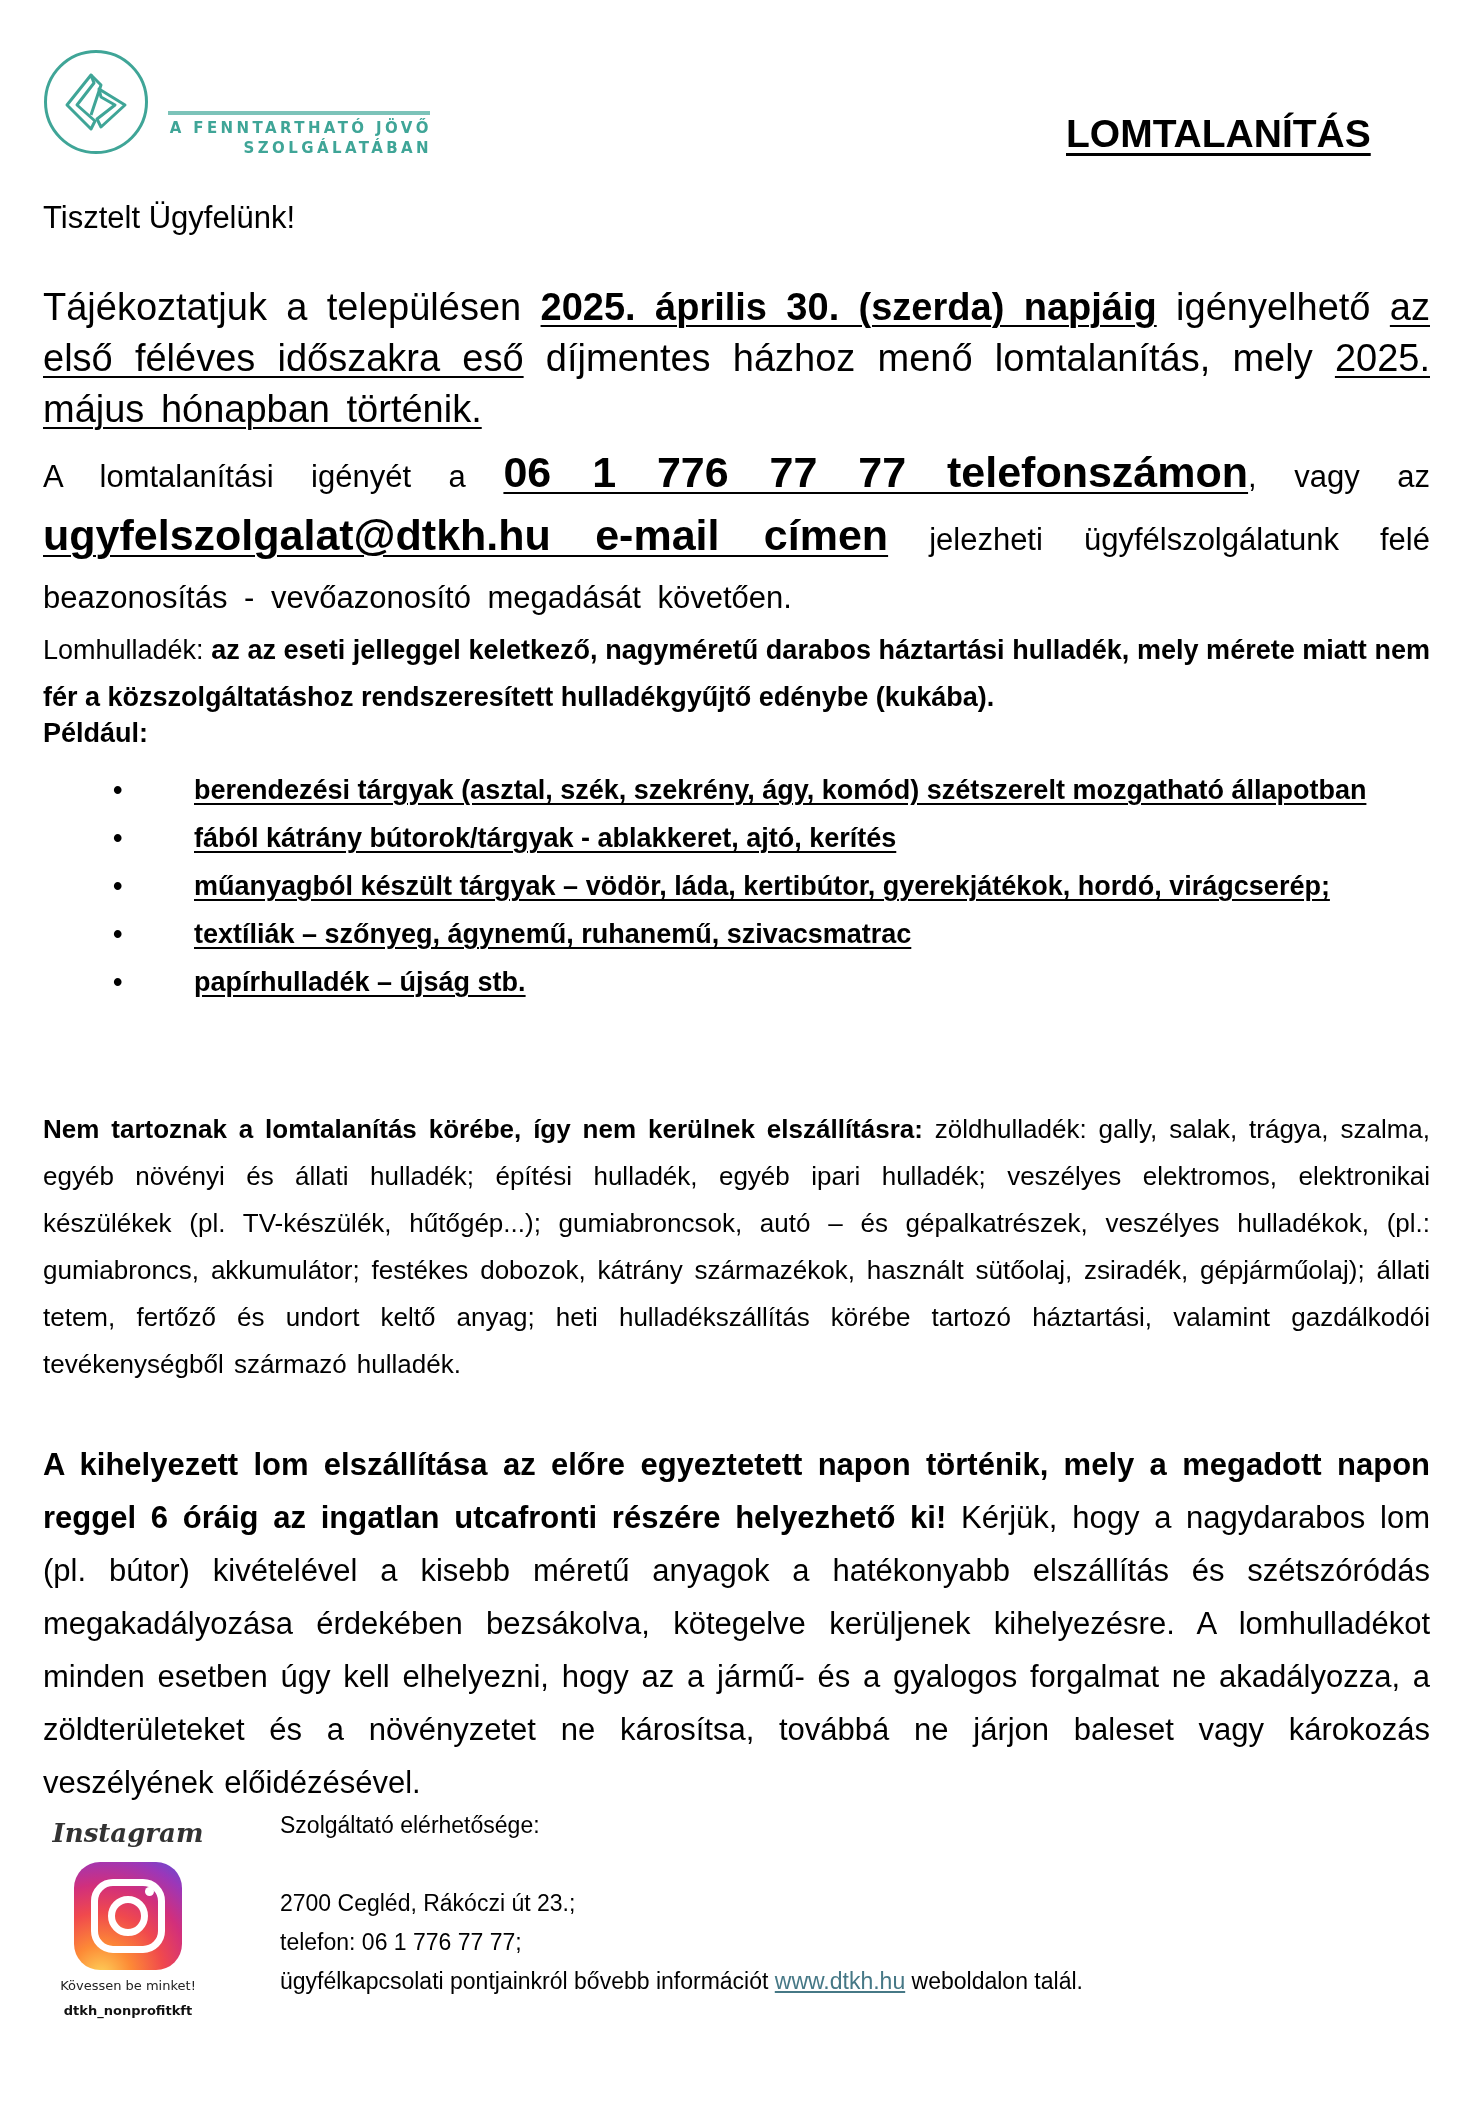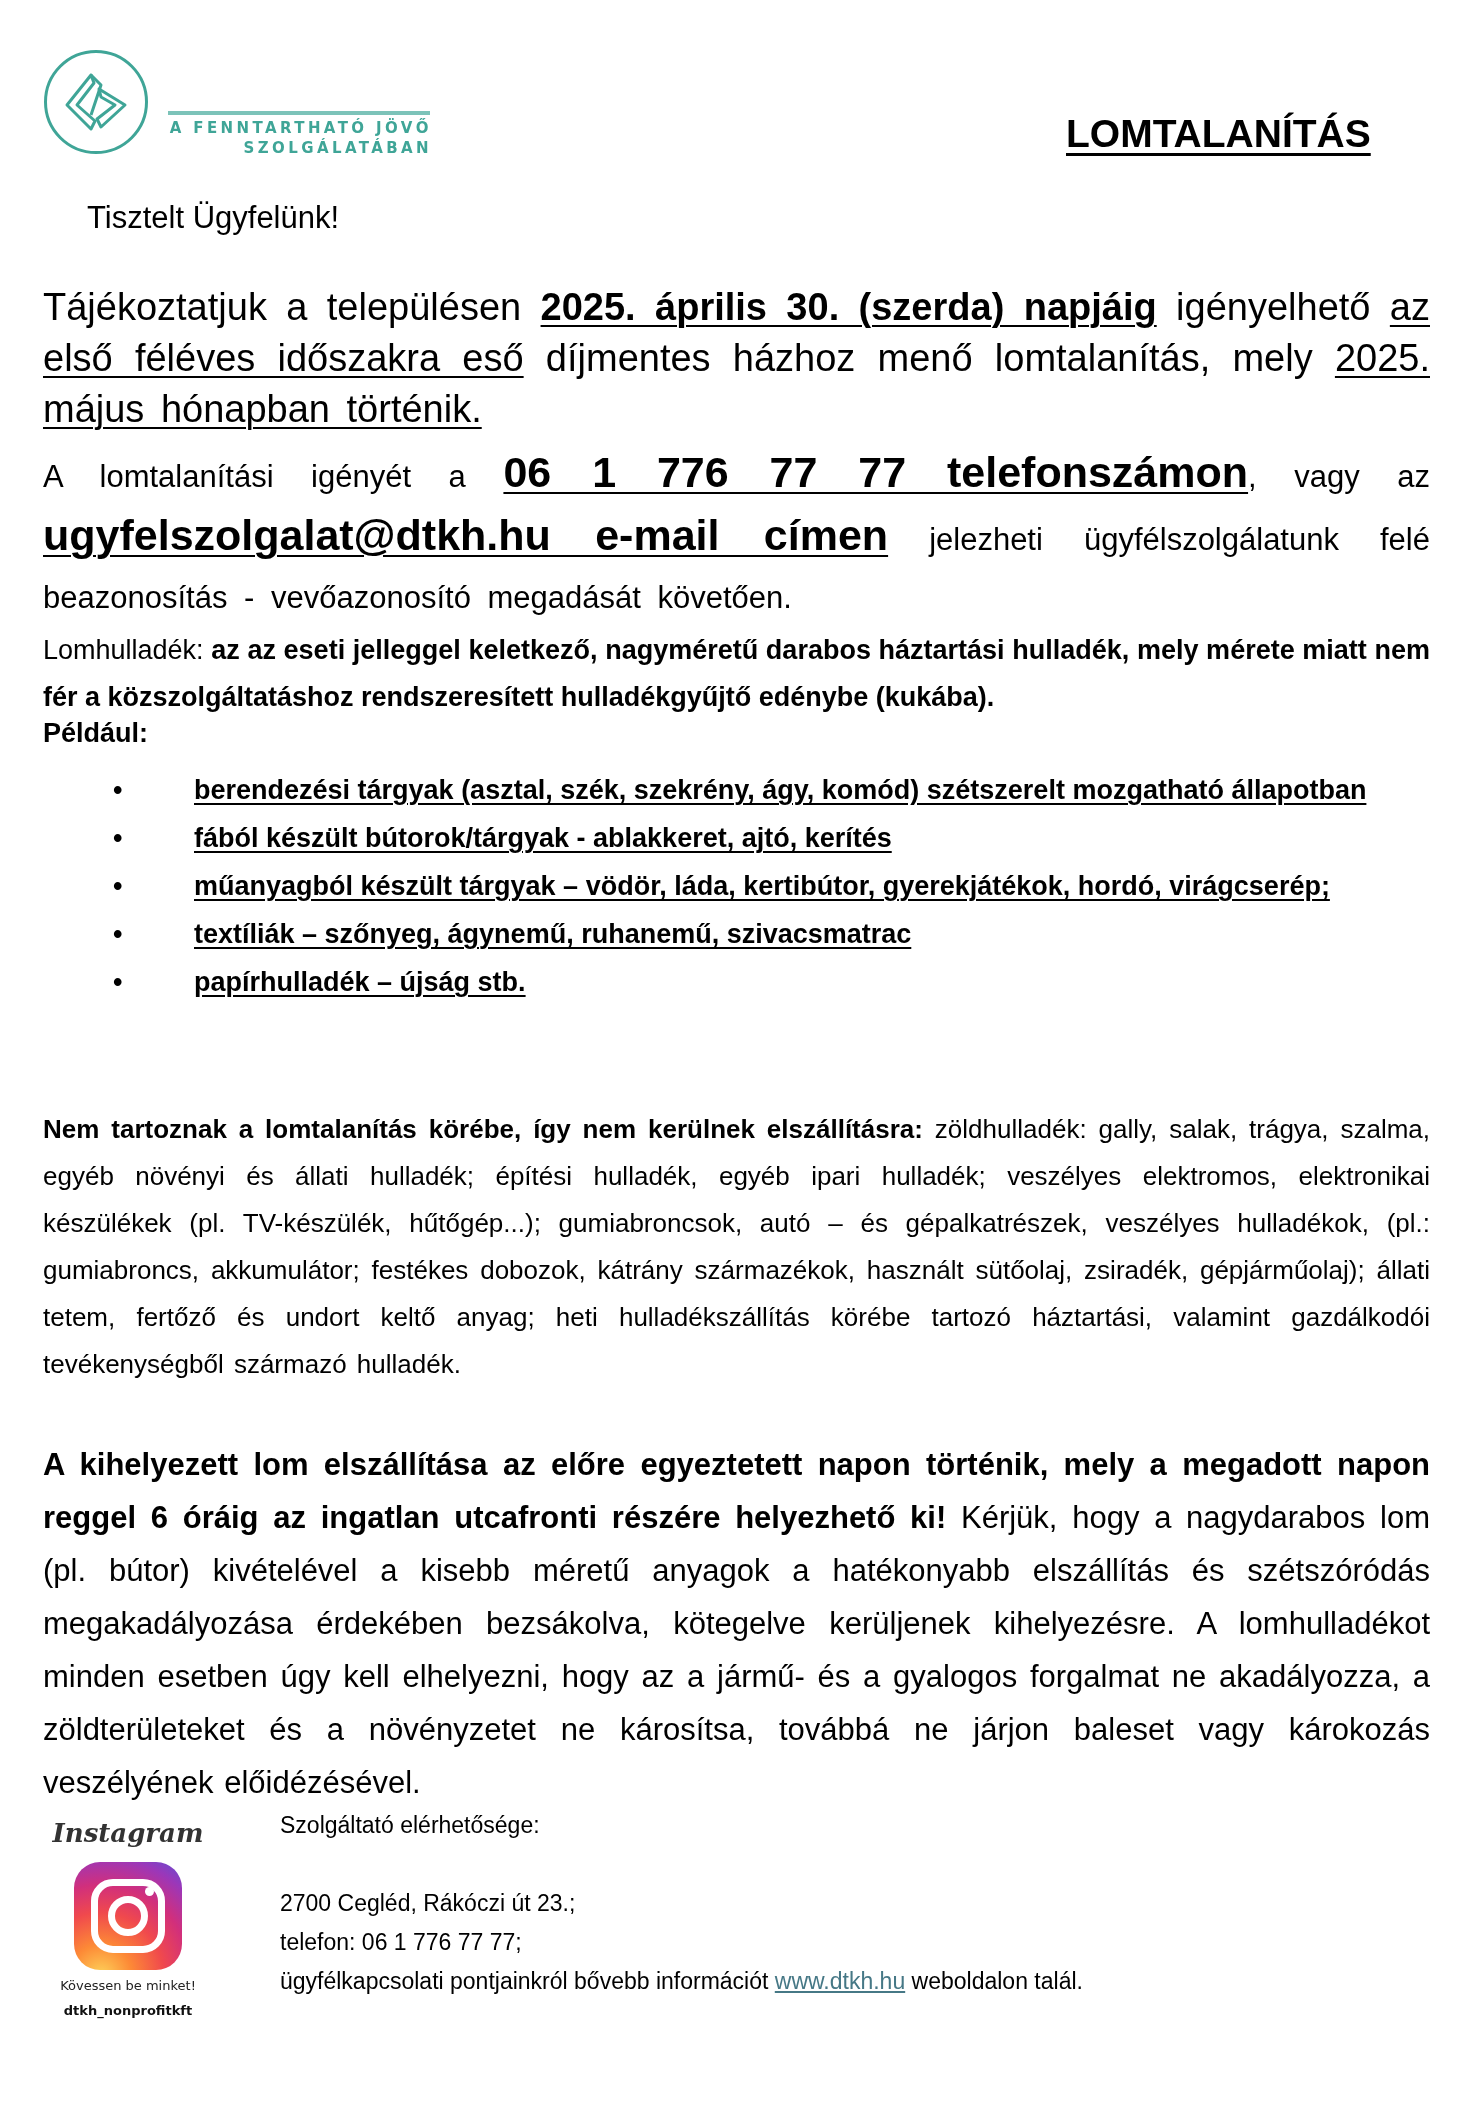--- a/index.html
+++ b/index.html
@@ -12,21 +12,21 @@
   .logo-circle svg { position:absolute; left:14px; top:16px; }
   .wordmark { position:absolute; left:124px; top:0px; font-family:"DejaVu Sans", sans-serif; font-weight:bold; font-size:54px; line-height:60px; color:#3fa597; letter-spacing:22px; white-space:nowrap; }
   .logo-rule { position:absolute; left:124px; top:63px; width:262px; height:4px; background:#7cc3b9; }
   .tagline { position:absolute; left:124px; width:264px; text-align:right; font-family:"DejaVu Sans", sans-serif; font-weight:bold; font-size:15px; color:#3fa597; letter-spacing:3.4px; white-space:nowrap; }
   .tagline.l1 { top:71px; }
   .tagline.l2 { top:91px; }
   #doc-title { left:1066px; top:112px; font-size:39px; font-weight:bold; text-decoration:underline; text-decoration-thickness:3px; text-underline-offset:6px; white-space:nowrap; font-family:"Liberation Sans", sans-serif; }
 
   
   .block { position:absolute; left:43px; width:1387px; text-align:justify; }
-  #greeting { left:43px; top:200px; font-size:31px;margin-left:44px; }
+  #greeting { left:43px; top:200px; font-size:31px; }
   #p-intro { top:282px; font-size:38px; line-height:51px; word-spacing:6px; }
   #p-contact { top:443px; font-size:31px; line-height:58px; word-spacing:8px; }
   #p-contact .big { font-size:43px; font-weight:bold; }
   .u { text-decoration:underline; text-decoration-thickness:2px; text-underline-offset:5px; }
   .b { font-weight:bold; }
   .i { font-weight:normal; }
   #p-def { top:627px; font-size:27px; line-height:47px; font-weight:bold; }
   #examples-label { left:43px; top:718px; font-size:27px; font-weight:bold; }
   #examples { position:absolute; left:0; top:767px; width:1474px; margin:0; padding:0; list-style:none; }
   #examples li { position:relative; padding-left:194px; width:1236px; text-align:justify; font-size:27px; line-height:47px; font-weight:bold; margin-bottom:1px; }
@@ -78,21 +78,21 @@
 </div>
 
 <div id="p-def" class="block">
   <span class="i">Lomhulladék:</span><span> az az eseti jelleggel keletkező, nagyméretű darabos háztartási hulladék, mely mérete miatt nem fér a közszolgáltatáshoz rendszeresített hulladékgyűjtő edénybe (kukába).</span>
 </div>
 
 <div id="examples-label" class="abs">Például:</div>
 
 <ul id="examples">
   <li><span class="bullet">•</span><span class="txt">berendezési tárgyak (asztal, szék, szekrény, ágy, komód) szétszerelt mozgatható állapotban</span></li>
-  <li><span class="bullet">•</span><span class="txt">fából készült bútorok/tárgyak - ablakkeret, ajtó, kerítés</span></li>
+  <li><span class="bullet">•</span><span class="txt">fából kátrány bútorok/tárgyak - ablakkeret, ajtó, kerítés</span></li>
   <li><span class="bullet">•</span><span class="txt">műanyagból készült tárgyak – vödör, láda, kertibútor, gyerekjátékok, hordó, virágcserép;</span></li>
   <li><span class="bullet">•</span><span class="txt">textíliák – szőnyeg, ágynemű, ruhanemű, szivacsmatrac</span></li>
   <li><span class="bullet">•</span><span class="txt">papírhulladék – újság stb.</span></li>
 </ul>
 
 <div id="p-excluded" class="block">
   <span class="b">Nem tartoznak a lomtalanítás körébe, így nem kerülnek elszállításra:</span><span> zöldhulladék: gally, salak, trágya, szalma, egyéb növényi és állati hulladék; építési hulladék, egyéb ipari hulladék; veszélyes elektromos, elektronikai készülékek (pl. TV-készülék, hűtőgép...); gumiabroncsok, autó – és gépalkatrészek, veszélyes hulladékok, (pl.: gumiabroncs, akkumulátor; festékes dobozok, kátrány származékok, használt sütőolaj, zsiradék, gépjárműolaj); állati tetem, fertőző és undort keltő anyag; heti hulladékszállítás körébe tartozó háztartási, valamint gazdálkodói tevékenységből származó hulladék.</span>
 </div>
 
 <div id="p-pickup" class="block">

